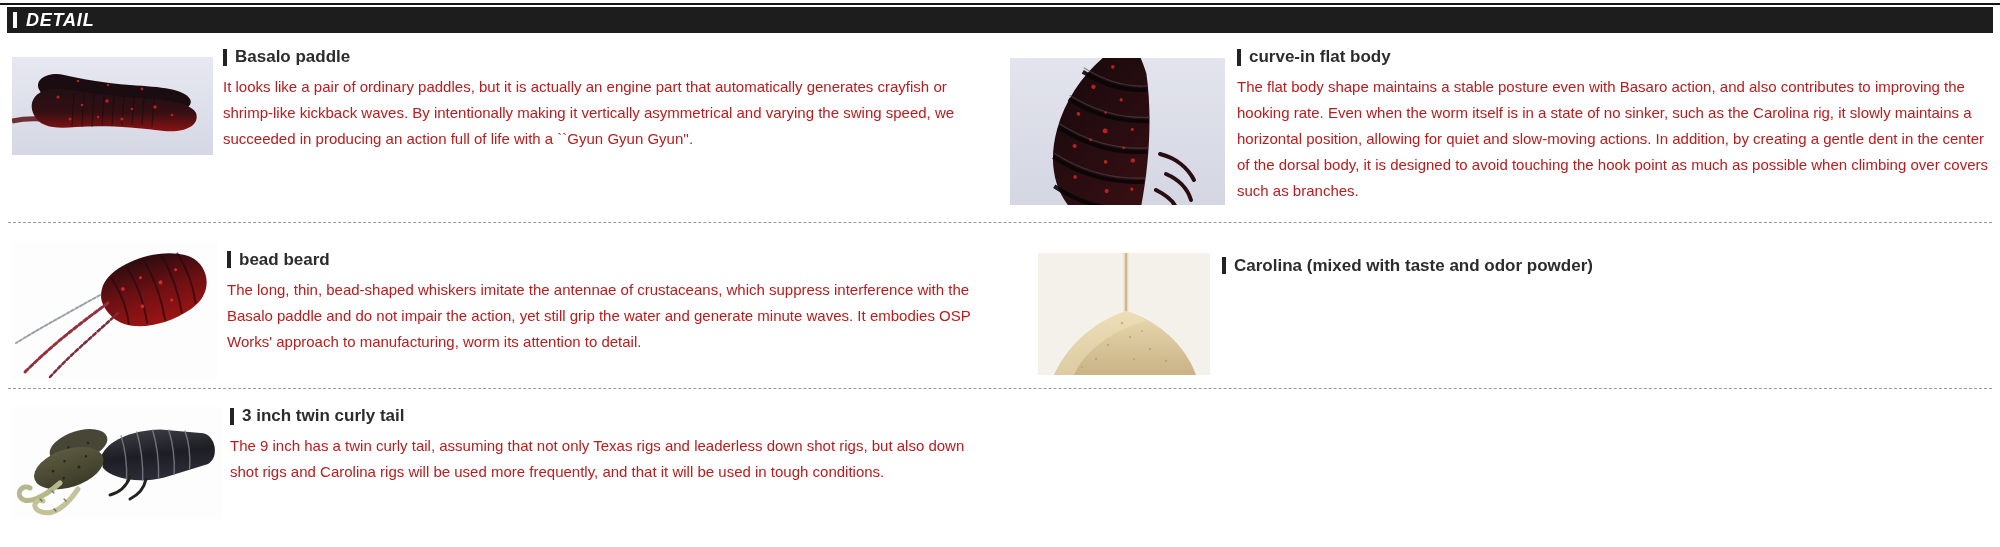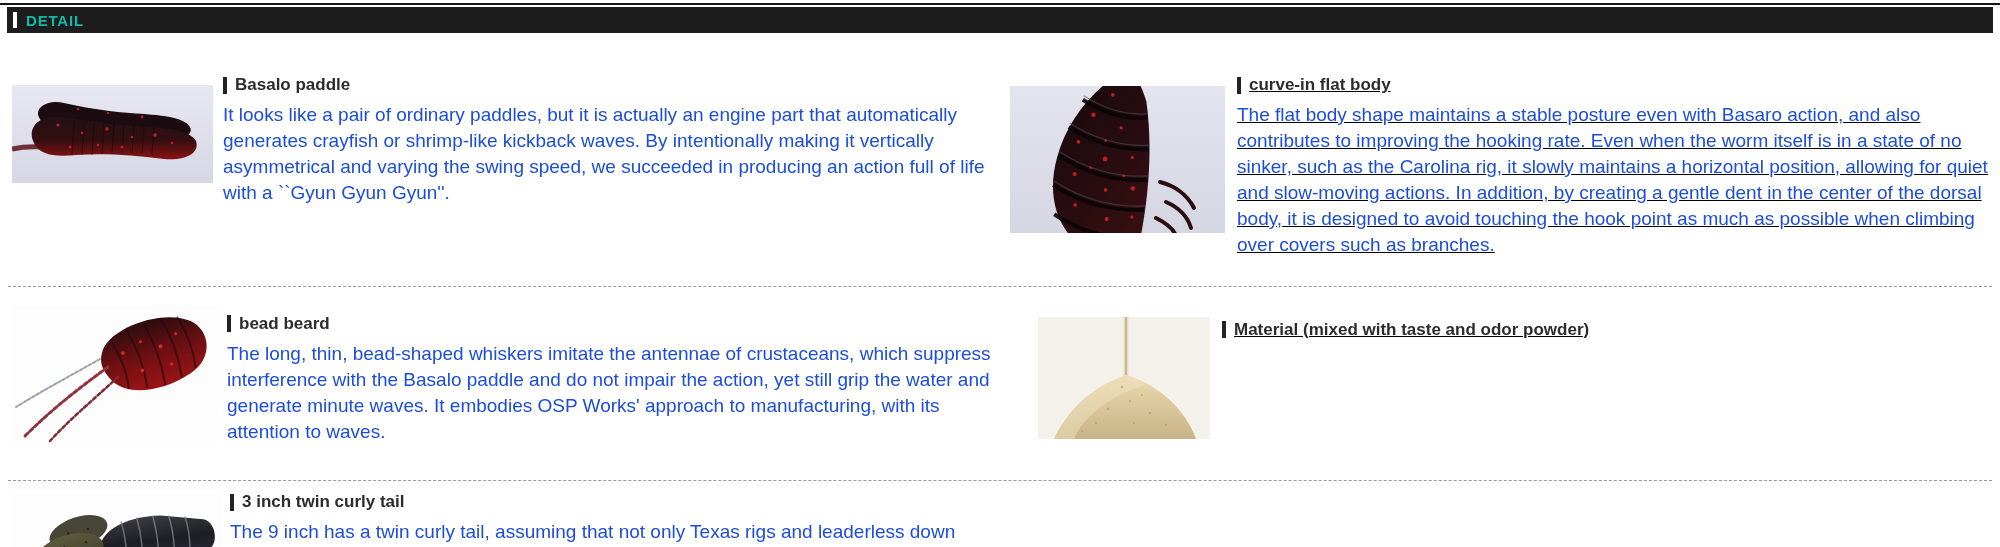--- a/index.html
+++ b/index.html
@@ -3,46 +3,46 @@
 <meta charset="utf-8">
 <style>
   html,body{margin:0;padding:0;background:#ffffff;}
   body{width:2000px;height:547px;overflow:hidden;font-family:"Liberation Sans","DejaVu Sans",sans-serif;}
   .page{width:2000px;height:547px;position:relative;background:#fff;}
 
   
   .top-rule{height:2px;background:#161616;margin-top:3px;}
   .header-bar{margin:2px 7px 0 7px;height:26px;background:#1d1d1d;display:flex;align-items:center;}
   .header-accent{width:4px;height:16px;background:#ffffff;margin-left:6px;flex:none;}
-  .header-title{color:#14b8a6;font-weight:700;font-size:15px;letter-spacing:.8px;margin-left:9px;}
+  .header-title{color:#ffffff;font-weight:700;font-size:18px;letter-spacing:.8px;margin-left:9px;font-style:italic;}
 
   
   .rows{padding:0 8px;}
-  .row{display:flex;box-sizing:border-box;margin-top:28px;}
+  .row{display:flex;box-sizing:border-box;}
   .row+.row{border-top:1px dashed #9b9b9b;}
   .row1{min-height:189px;padding-top:13px;}
   .row2{min-height:166px;padding-top:10px;align-items:center;}
-  .row3{min-height:158px;padding-top:4px;gap:27px;}
+  .row3{min-height:158px;padding-top:10px;gap:27px;}
   .cell{width:50%;display:flex;align-items:flex-start;box-sizing:border-box;}
-  .cell.right{padding-left:10px;text-decoration:underline;}
+  .cell.right{padding-left:10px;}
 
   .photo{flex:none;overflow:hidden;}
   .photo svg{display:block;}
   .p-paddle{width:201px;height:98px;margin:11px 10px 0 4px;}
   .p-flatbody{width:215px;height:147px;margin:12px 12px 0 0;}
   .p-beard{width:205px;height:140px;margin:0 10px 0 4px;}
   .p-powder{width:172px;height:122px;margin:6px 12px 0 28px;}
   .p-curly{width:210px;height:112px;margin:8px 8px 0 4px;}
 
   .text{flex:1;min-width:0;}
   .t-offset8{margin-top:8px;}
   .t-offset6{margin-top:6px;}
   .feature-heading{display:flex;align-items:center;margin:0;font-size:17px;line-height:22px;font-weight:700;color:#2c2c2c;}
   .hbar{width:4px;height:17px;background:#222222;margin-right:8px;flex:none;}
-  .feature-body{margin:6px 0 0 0;font-size:19px;line-height:26px;color:#1d4ed8;}
+  .feature-body{margin:6px 0 0 0;font-size:15px;line-height:26px;color:#b91c1c;}
   .cell.left .feature-body{max-width:780px;}
   .cell.right .feature-body{max-width:758px;}
 </style>
 </head>
 <body>
 
 <div class="page">
 
   <div class="top-rule"></div>
   <div class="header-bar">
@@ -207,21 +207,21 @@
               <path d="M106,72 C80,96 58,114 38,136" stroke="#7c2a34" stroke-width="2.5" stroke-dasharray="3.5 2.5"></path>
               <path d="M88,54 C56,72 30,86 4,102" stroke="#9aa0a8" stroke-width="2" stroke-dasharray="3 2"></path>
             </g>
           </svg>
         </div>
         <div class="text t-offset8">
           <h3 class="feature-heading">
             <span class="hbar"></span>
             <span>bead beard</span>
           </h3>
-          <p class="feature-body">The long, thin, bead-shaped whiskers imitate the antennae of crustaceans, which suppress interference with the Basalo paddle and do not impair the action, yet still grip the water and generate minute waves. It embodies OSP Works' approach to manufacturing, with its attention to waves.</p>
+          <p class="feature-body">The long, thin, bead-shaped whiskers imitate the antennae of crustaceans, which suppress interference with the Basalo paddle and do not impair the action, yet still grip the water and generate minute waves. It embodies OSP Works' approach to manufacturing, worm its attention to detail.</p>
         </div>
       </div>
 
       <div class="cell right">
         <div class="photo p-powder">
           <svg viewBox="0 0 172 122" width="172" height="122">
             <defs>
               <linearGradient id="pw-mound" x1="0" y1="0" x2="0" y2="1">
                 <stop offset="0" stop-color="#ead9b0"></stop>
                   <stop offset="1" stop-color="#c9b386"></stop>
@@ -241,21 +241,21 @@
                 <circle cx="128" cy="108" r="1.2"></circle>
               <circle cx="84" cy="70" r="1.2"></circle>
                 <circle cx="104" cy="78" r="1"></circle>
                 <circle cx="44" cy="114" r="1"></circle>
             </g>
           </svg>
         </div>
         <div class="text t-offset8">
           <h3 class="feature-heading">
             <span class="hbar"></span>
-            <span>Material (mixed with taste and odor powder)</span>
+            <span>Carolina (mixed with taste and odor powder)</span>
           </h3>
         </div>
       </div>
     </div>
 
     <div class="row row3">
       <div class="cell left">
         <div class="photo p-curly">
           <svg viewBox="0 0 210 112" width="210" height="112">
             <defs>

